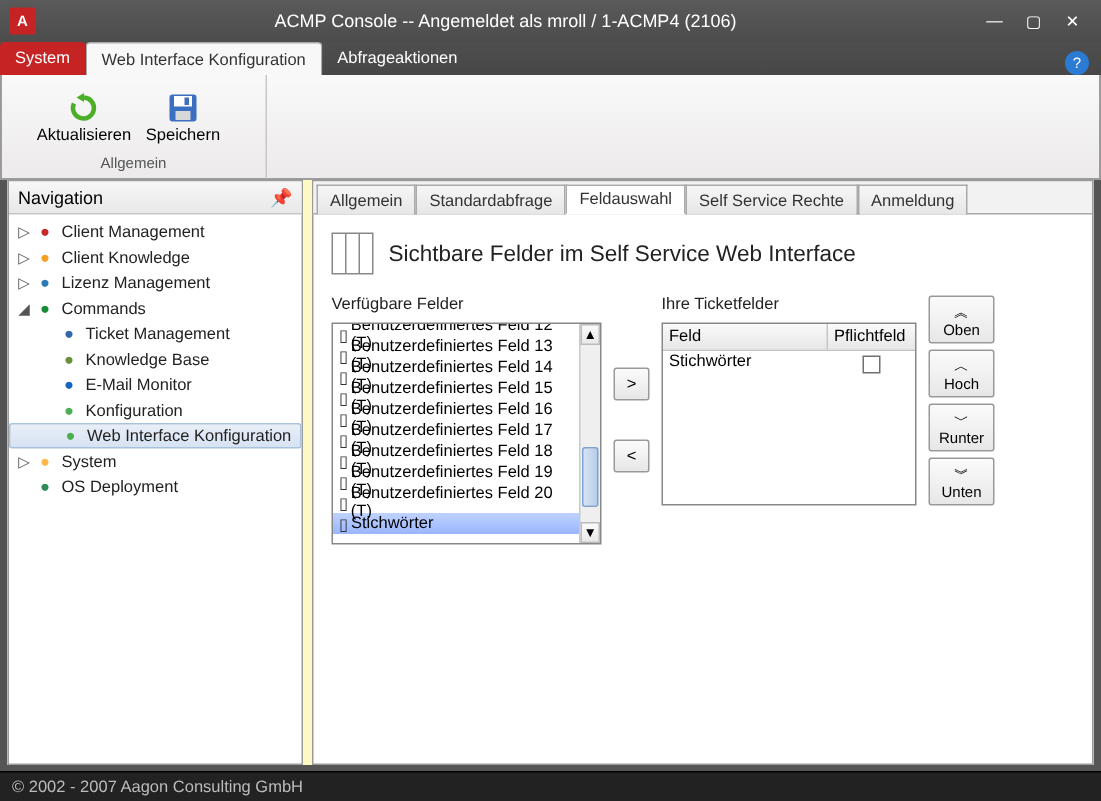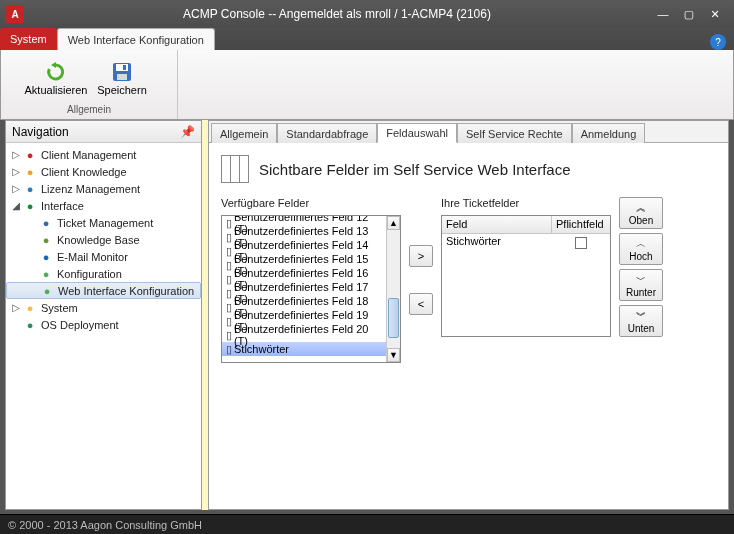--- a/index.html
+++ b/index.html
@@ -91,20 +91,21 @@
   <div class="winbtns">
     <div class="winbtn">—</div>
     <div class="winbtn">▢</div>
     <div class="winbtn">✕</div>
   </div>
 </div>
 
 <div class="ribbon-tabs">
   <div class="rtab system">System</div>
   <div class="rtab active">Web Interface Konfiguration</div>
+  <div class="rtab">Abfrageaktionen</div>
   <div class="spacer"></div>
   <div class="help">?</div>
 </div>
 
 <div class="ribbon">
   <div class="ribbon-group">
     <div class="ribbon-row">
       <div class="ribbon-btn">
         <span class="ico-refresh">
           <svg width="24" height="24" viewBox="0 0 24 24">
@@ -149,21 +150,21 @@
           <span>Client Knowledge</span>
         </div>
         <div class="tree-row indent0">
           <span class="tw">▷</span>
           <span class="ic" style="color: rgb(44, 123, 182);">●</span>
           <span>Lizenz Management</span>
         </div>
         <div class="tree-row indent0">
           <span class="tw">◢</span>
           <span class="ic" style="color: rgb(23, 138, 52);">●</span>
-          <span>Interface</span>
+          <span>Commands</span>
         </div>
         <div class="tree-row indent1">
           <span class="tw"></span>
           <span class="ic" style="color: rgb(51, 102, 170);">●</span>
           <span>Ticket Management</span>
         </div>
         <div class="tree-row indent1">
           <span class="tw"></span>
           <span class="ic" style="color: rgb(106, 143, 58);">●</span>
           <span>Knowledge Base</span>
@@ -309,14 +310,14 @@
               <span>︾</span>
               <span>Unten</span>
             </div>
         </div>
       </div>
     </div>
   </div>
 </div>
 
 <div class="footer">
-  <span>© 2000 - 2013 Aagon Consulting GmbH</span>
+  <span>© 2002 - 2007 Aagon Consulting GmbH</span>
 </div>
 
 </body></html>

